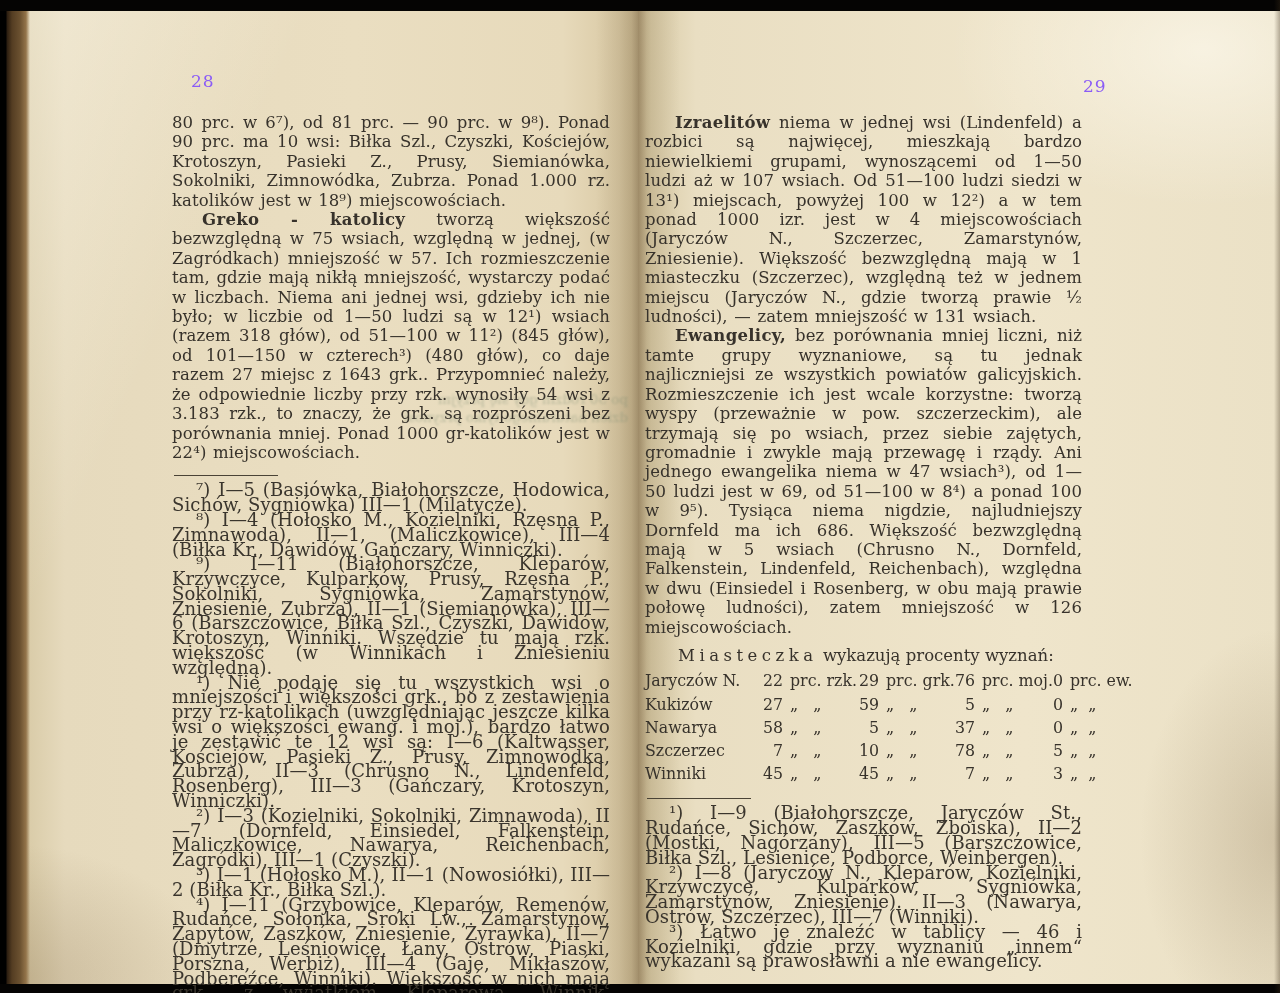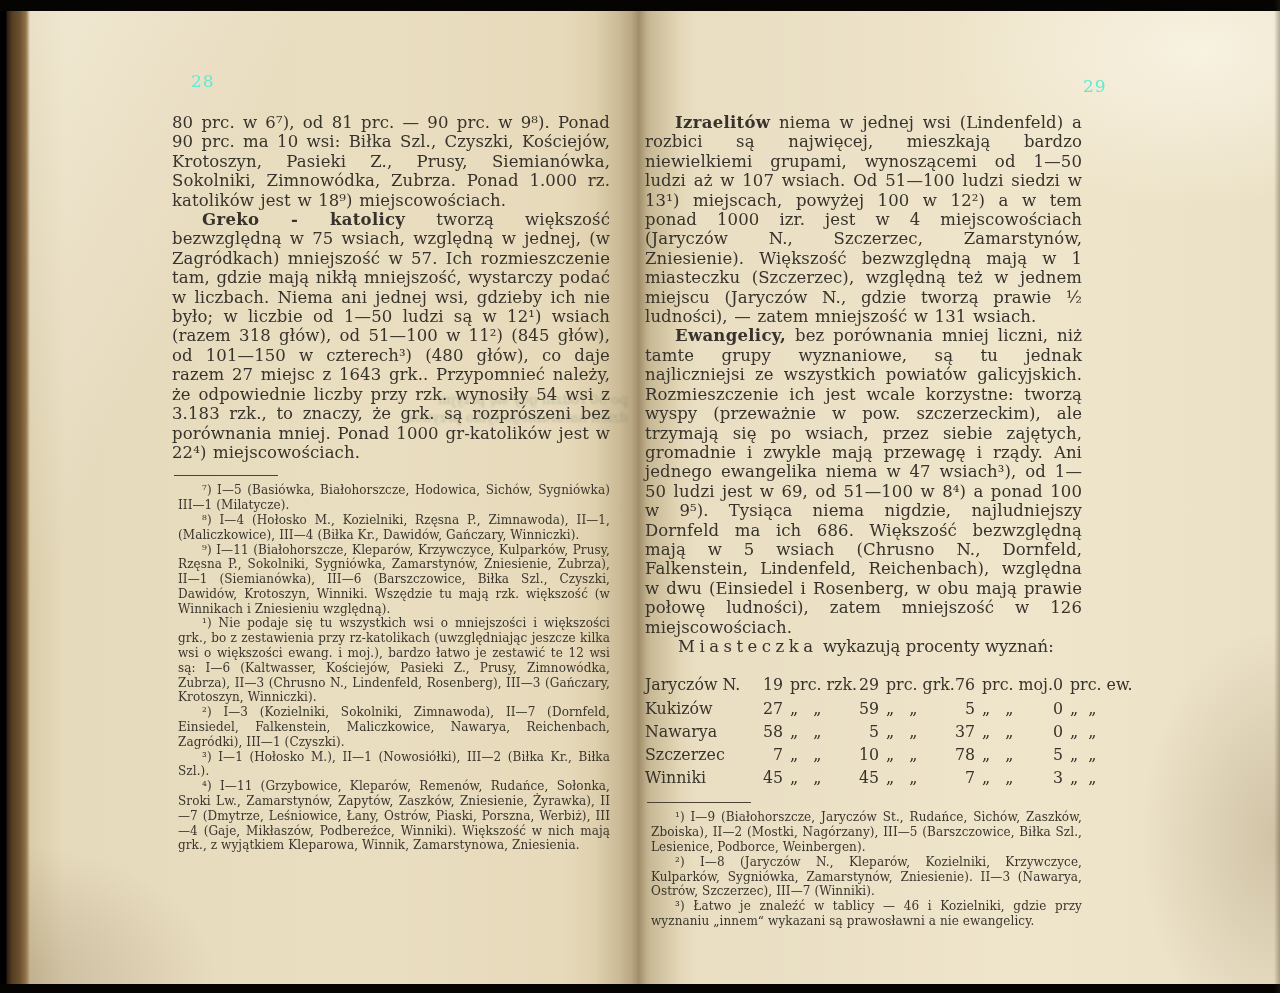--- a/index.html
+++ b/index.html
@@ -23,44 +23,44 @@
   .gutter-shadow { position:absolute; left:596px; top:11px; width:84px; bottom:9px;
     background:linear-gradient(90deg, transparent 0%, rgba(95,75,45,.18) 42%, rgba(80,60,35,.30) 50%, rgba(95,75,45,.15) 60%, transparent 100%); }
   .spine-strip { position:absolute; left:0; top:0; width:30px; height:100%;
     background:linear-gradient(90deg,#000 0px,#000 6px,#2b1d10 7px,#543d22 12px,#6b5130 20px,#93744a 26px,rgba(150,120,80,0) 30px); }
   .edge-top { position:absolute; top:0; left:0; right:0; height:11px; background:#050403; }
   .edge-bottom { position:absolute; bottom:0; left:0; right:0; height:9px; background:#050403; }
   .edge-right { position:absolute; top:0; right:0; width:6px; height:100%;
     background:linear-gradient(270deg, rgba(60,45,25,.35), transparent); }
 
   
-  .pagenum { position:absolute; font-size:17px; color:#5eead4; letter-spacing:1px; }
+  .pagenum { position:absolute; font-size:17px; color:#8b5cf6; letter-spacing:1px; }
   .pagenum.left  { left:191px; top:71px; }
   .pagenum.right { left:1083px; top:76px; }
 
   .col { position:absolute; width:438px; top:113px; color:#37322b; }
   .col.left  { left:172px; }
   .col.right { left:645px; width:437px; }
 
   .body-p { font-size:16.5px; line-height:19.4px; text-align:justify;
             letter-spacing:.1px; word-spacing:1.2px; }
   .body-p.indent { text-indent:30px; }
   .body-p b { font-weight:bold; letter-spacing:.3px; }
 
-  .heading-line { font-size:16.5px; line-height:19.4px; padding-left:33px; }
+  .heading-line { font-size:16.5px; line-height:19.4px; margin-top:9px; padding-left:33px; }
   .heading-line .spaced { letter-spacing:4.5px; }
 
-  .vtable { margin-top:17px; font-size:15.8px; line-height:23.2px; }
+  .vtable { margin-top:4px; font-size:15.8px; line-height:23.2px; }
   .trow { display:grid; grid-template-columns:108px 30px 66px 30px 66px 30px 68px 20px 1fr; }
   .tnum { text-align:right; }
   .tunit { padding-left:7px; white-space:nowrap; }
 
   .fn-rule { width:104px; border-top:1.6px solid #4a4336; margin:13px 0 7px 2px; }
-  .fn { font-size:12px; line-height:14.8px; text-align:justify; text-indent:24px;
-        color:#3a352d; letter-spacing:.1px;margin-left:6px; }
+  .fn { font-size:18px; line-height:14.8px; text-align:justify; text-indent:24px;
+        color:#3a352d; letter-spacing:.1px; }
 
   .ghost { position:absolute; left:322px; top:390px; width:306px; color:#76886f;
            opacity:.4; filter:blur(1.1px); transform:scaleX(-1);
            font-size:13.5px; line-height:18px; text-align:left; }
 </style>
 </head>
 <body>
 
 <div class="photo">
 
@@ -97,21 +97,21 @@
 
   <div class="col right">
     <p class="body-p indent"><b>Izraelitów</b><span> niema w jednej wsi (Lindenfeld) a rozbici są najwięcej, mieszkają bardzo niewielkiemi grupami, wynoszącemi od 1—50 ludzi aż w 107 wsiach. Od 51—100 ludzi siedzi w 13¹) miejscach, powyżej 100 w 12²) a w tem ponad 1000 izr. jest w 4 miejscowościach (Jaryczów N., Szczerzec, Zamarstynów, Zniesienie). Większość bezwzględną mają w 1 miasteczku (Szczerzec), względną też w jednem miejscu (Jaryczów N., gdzie tworzą prawie ½ ludności), — zatem mniejszość w 131 wsiach.</span></p>
     <p class="body-p indent"><b>Ewangelicy,</b><span> bez porównania mniej liczni, niż tamte grupy wyznaniowe, są tu jednak najliczniejsi ze wszystkich powiatów galicyjskich. Rozmieszczenie ich jest wcale korzystne: tworzą wyspy (przeważnie w pow. szczerzeckim), ale trzymają się po wsiach, przez siebie zajętych, gromadnie i zwykle mają przewagę i rządy. Ani jednego ewangelika niema w 47 wsiach³), od 1—50 ludzi jest w 69, od 51—100 w 8⁴) a ponad 100 w 9⁵). Tysiąca niema nigdzie, najludniejszy Dornfeld ma ich 686. Większość bezwzględną mają w 5 wsiach (Chrusno N., Dornfeld, Falkenstein, Lindenfeld, Reichenbach), względna w dwu (Einsiedel i Rosenberg, w obu mają prawie połowę ludności), zatem mniejszość w 126 miejscowościach.</span></p>
 
     <p class="heading-line"><span class="spaced">Miasteczka</span><span> wykazują procenty wyznań:</span></p>
 
     <div class="vtable">
       <div class="trow">
         <span>Jaryczów N.</span>
-        <span class="tnum">19</span>
+        <span class="tnum">22</span>
         <span class="tunit">prc. rzk.</span>
         <span class="tnum">29</span>
         <span class="tunit">prc. grk.</span>
         <span class="tnum">76</span>
         <span class="tunit">prc. moj.</span>
         <span class="tnum">0</span>
         <span class="tunit">prc. ew.</span>
       </div>
       <div class="trow">
         <span>Kukizów</span>

